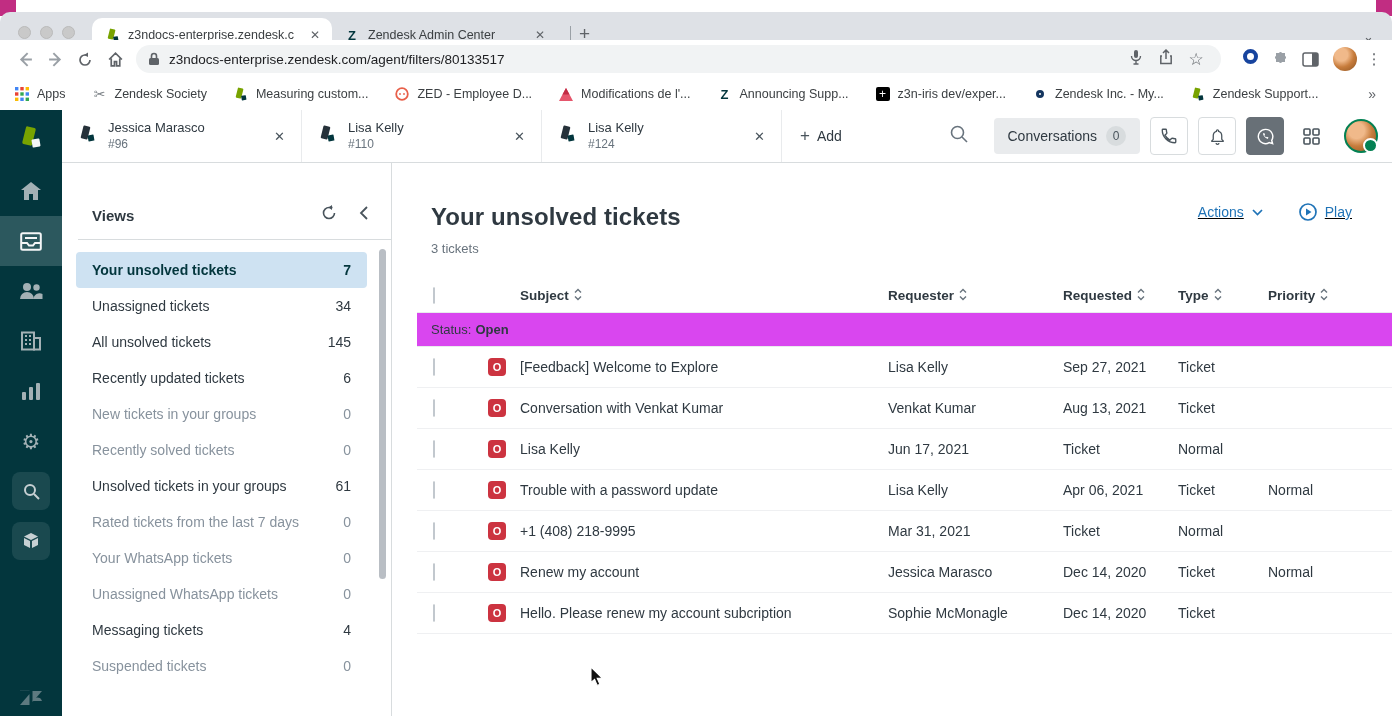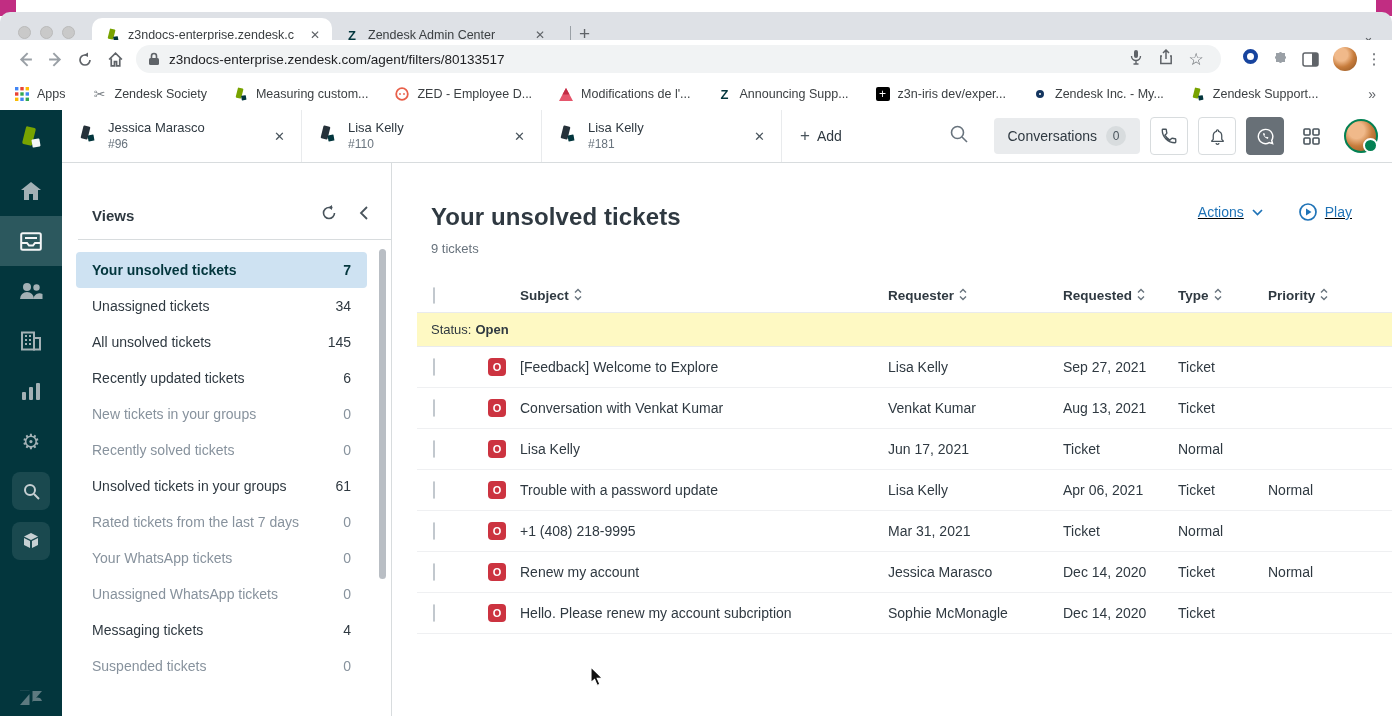--- a/index.html
+++ b/index.html
@@ -102,21 +102,21 @@
   .page-sub { font-size:13px; color:#68737D; margin-top:10px; }
   .mh-actions { display:flex; align-items:center; gap:36px; margin-top:0;text-decoration:underline; }
   .actions-btn { display:flex; align-items:center; gap:8px; color:#1F73B7; font-size:14px; }
   .play-btn { display:flex; align-items:center; gap:8px; color:#1F73B7; font-size:14px; }
 
   .table { margin:22px 0 0 24px; width:975px; }
   .tgrid { display:grid; grid-template-columns:71px 32px 368px 175px 115px 90px 1fr; align-items:center; }
   .thead { height:34px; font-size:13.5px; font-weight:bold; color:#2F3941; }
   .th { display:flex; align-items:flex-start; gap:5px; }
   .checkbox { width:16px; height:16px; border:1px solid #C2C8CE; border-radius:4px; background:#fff; margin-left:16px; }
-  .group-row { height:35px; background:#fef9c3; border-top:1px solid #E9EBED; border-bottom:1px solid #E9EBED;
+  .group-row { height:35px; background:#d946ef; border-top:1px solid #E9EBED; border-bottom:1px solid #E9EBED;
     display:flex; align-items:center; padding-left:14px; font-size:13px; color:#2F3941; }
   .group-row b { margin-left:4px; }
   .trow { height:41px; border-bottom:1px solid #EFF0F2; font-size:14px; color:#2F3941; }
   .badge { width:18px; height:18px; border-radius:4px; background:#CC3340; color:#fff; font-size:11px;
     font-weight:bold; display:flex; align-items:center; justify-content:center; }
   .cell { white-space:nowrap; overflow:hidden; }
 
   #cursor { position:absolute; left:590px; top:666px; z-index:9; }
   .sorticon svg { display:block; }
 </style>
@@ -382,21 +382,21 @@
           </div>
           <span class="tt-close">✕</span>
         </div>
         <div class="ticket-tab">
           <span class="tt-icon"><svg width="18" height="18" viewBox="0 0 18 18">
               <rect x="4" y="1" width="7" height="13" rx="1" fill="#26313A" transform="rotate(14 7.5 7.5)"></rect>
               <rect x="10" y="10" width="6" height="6" rx="0.5" fill="#03363D" transform="rotate(-10 13 13)"></rect>
             </svg></span>
           <div class="tt-text">
             <div class="tt-name">Lisa Kelly</div>
-            <div class="tt-id">#181</div>
+            <div class="tt-id">#124</div>
           </div>
           <span class="tt-close">✕</span>
         </div>
       </div>
   <div class="add-btn">
     <span style="font-size:17px;color:#49545C;">+</span>
     <span>Add</span>
   </div>
   <div class="topbar-right">
     <span class="search-ic">
@@ -501,21 +501,21 @@
           <span class="view-count">0</span>
         </div>
       </div>
   <div class="vp-scrollbar"></div>
 </div>
 
 <div id="main">
   <div class="main-head">
     <div class="mh-left">
       <div class="page-title">Your unsolved tickets</div>
-      <div class="page-sub">9 tickets</div>
+      <div class="page-sub">3 tickets</div>
     </div>
     <div class="mh-actions">
       <div class="actions-btn">
         <span>Actions</span>
         <svg width="11" height="7" viewBox="0 0 11 7">
               <path d="M1 1 L5.5 5.5 L10 1" stroke="#1F73B7" stroke-width="1.7" fill="none"></path>
             </svg>
       </div>
       <div class="play-btn">
         <svg width="18" height="18" viewBox="0 0 18 18">

